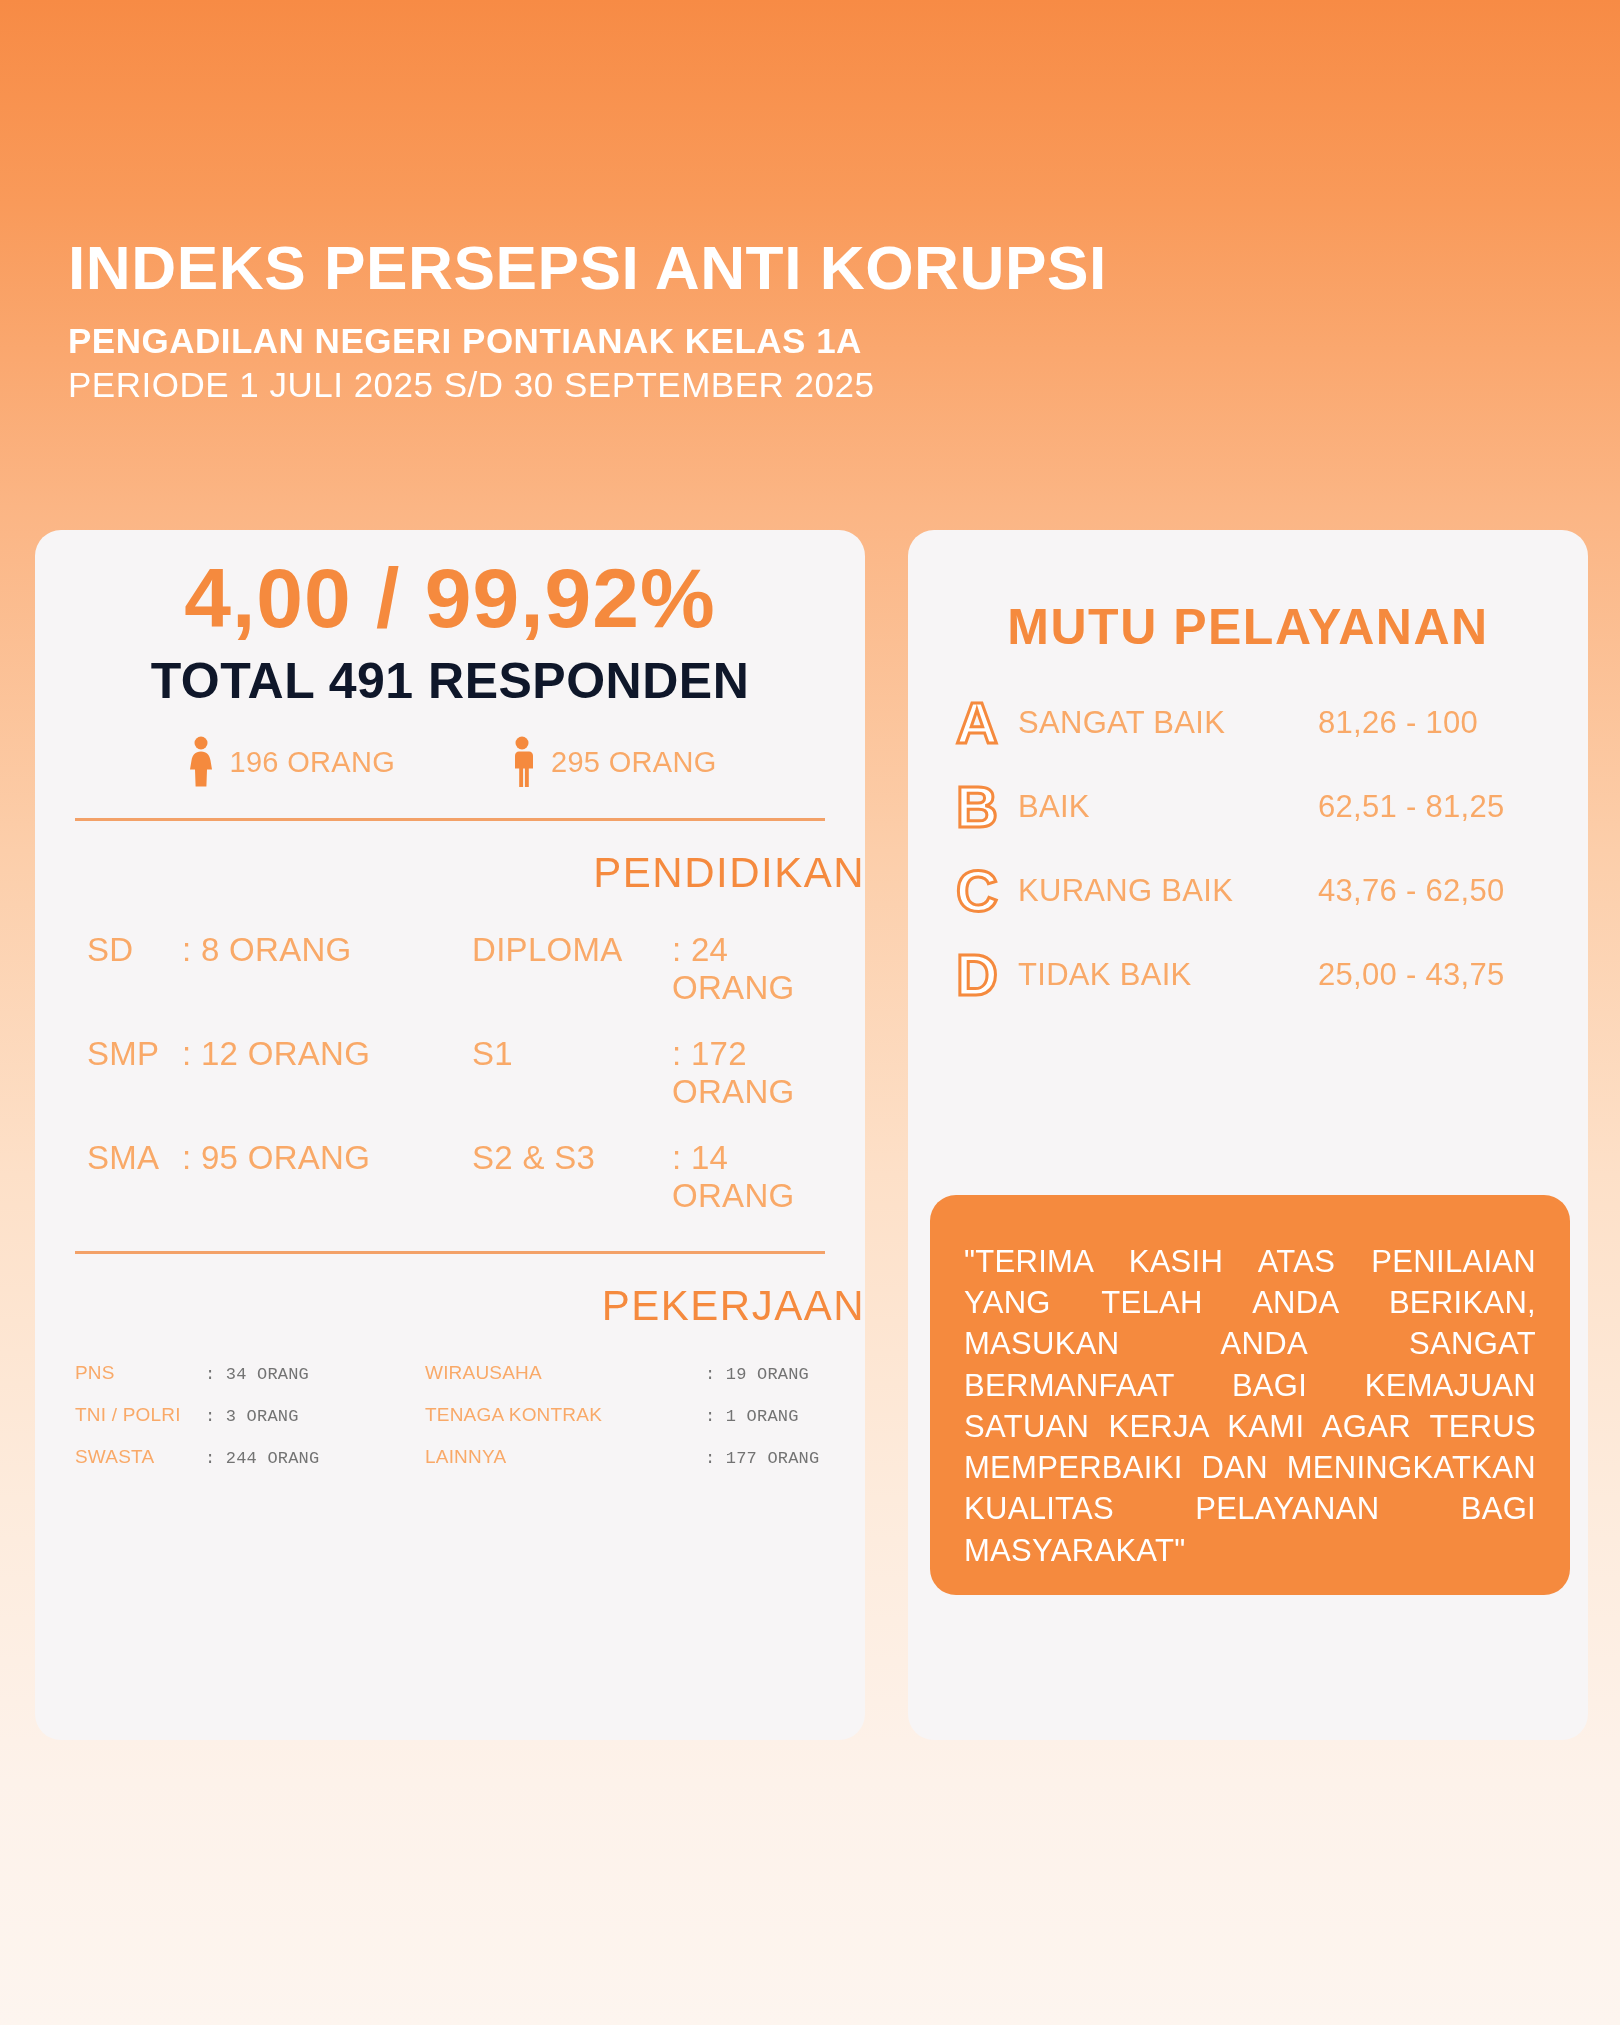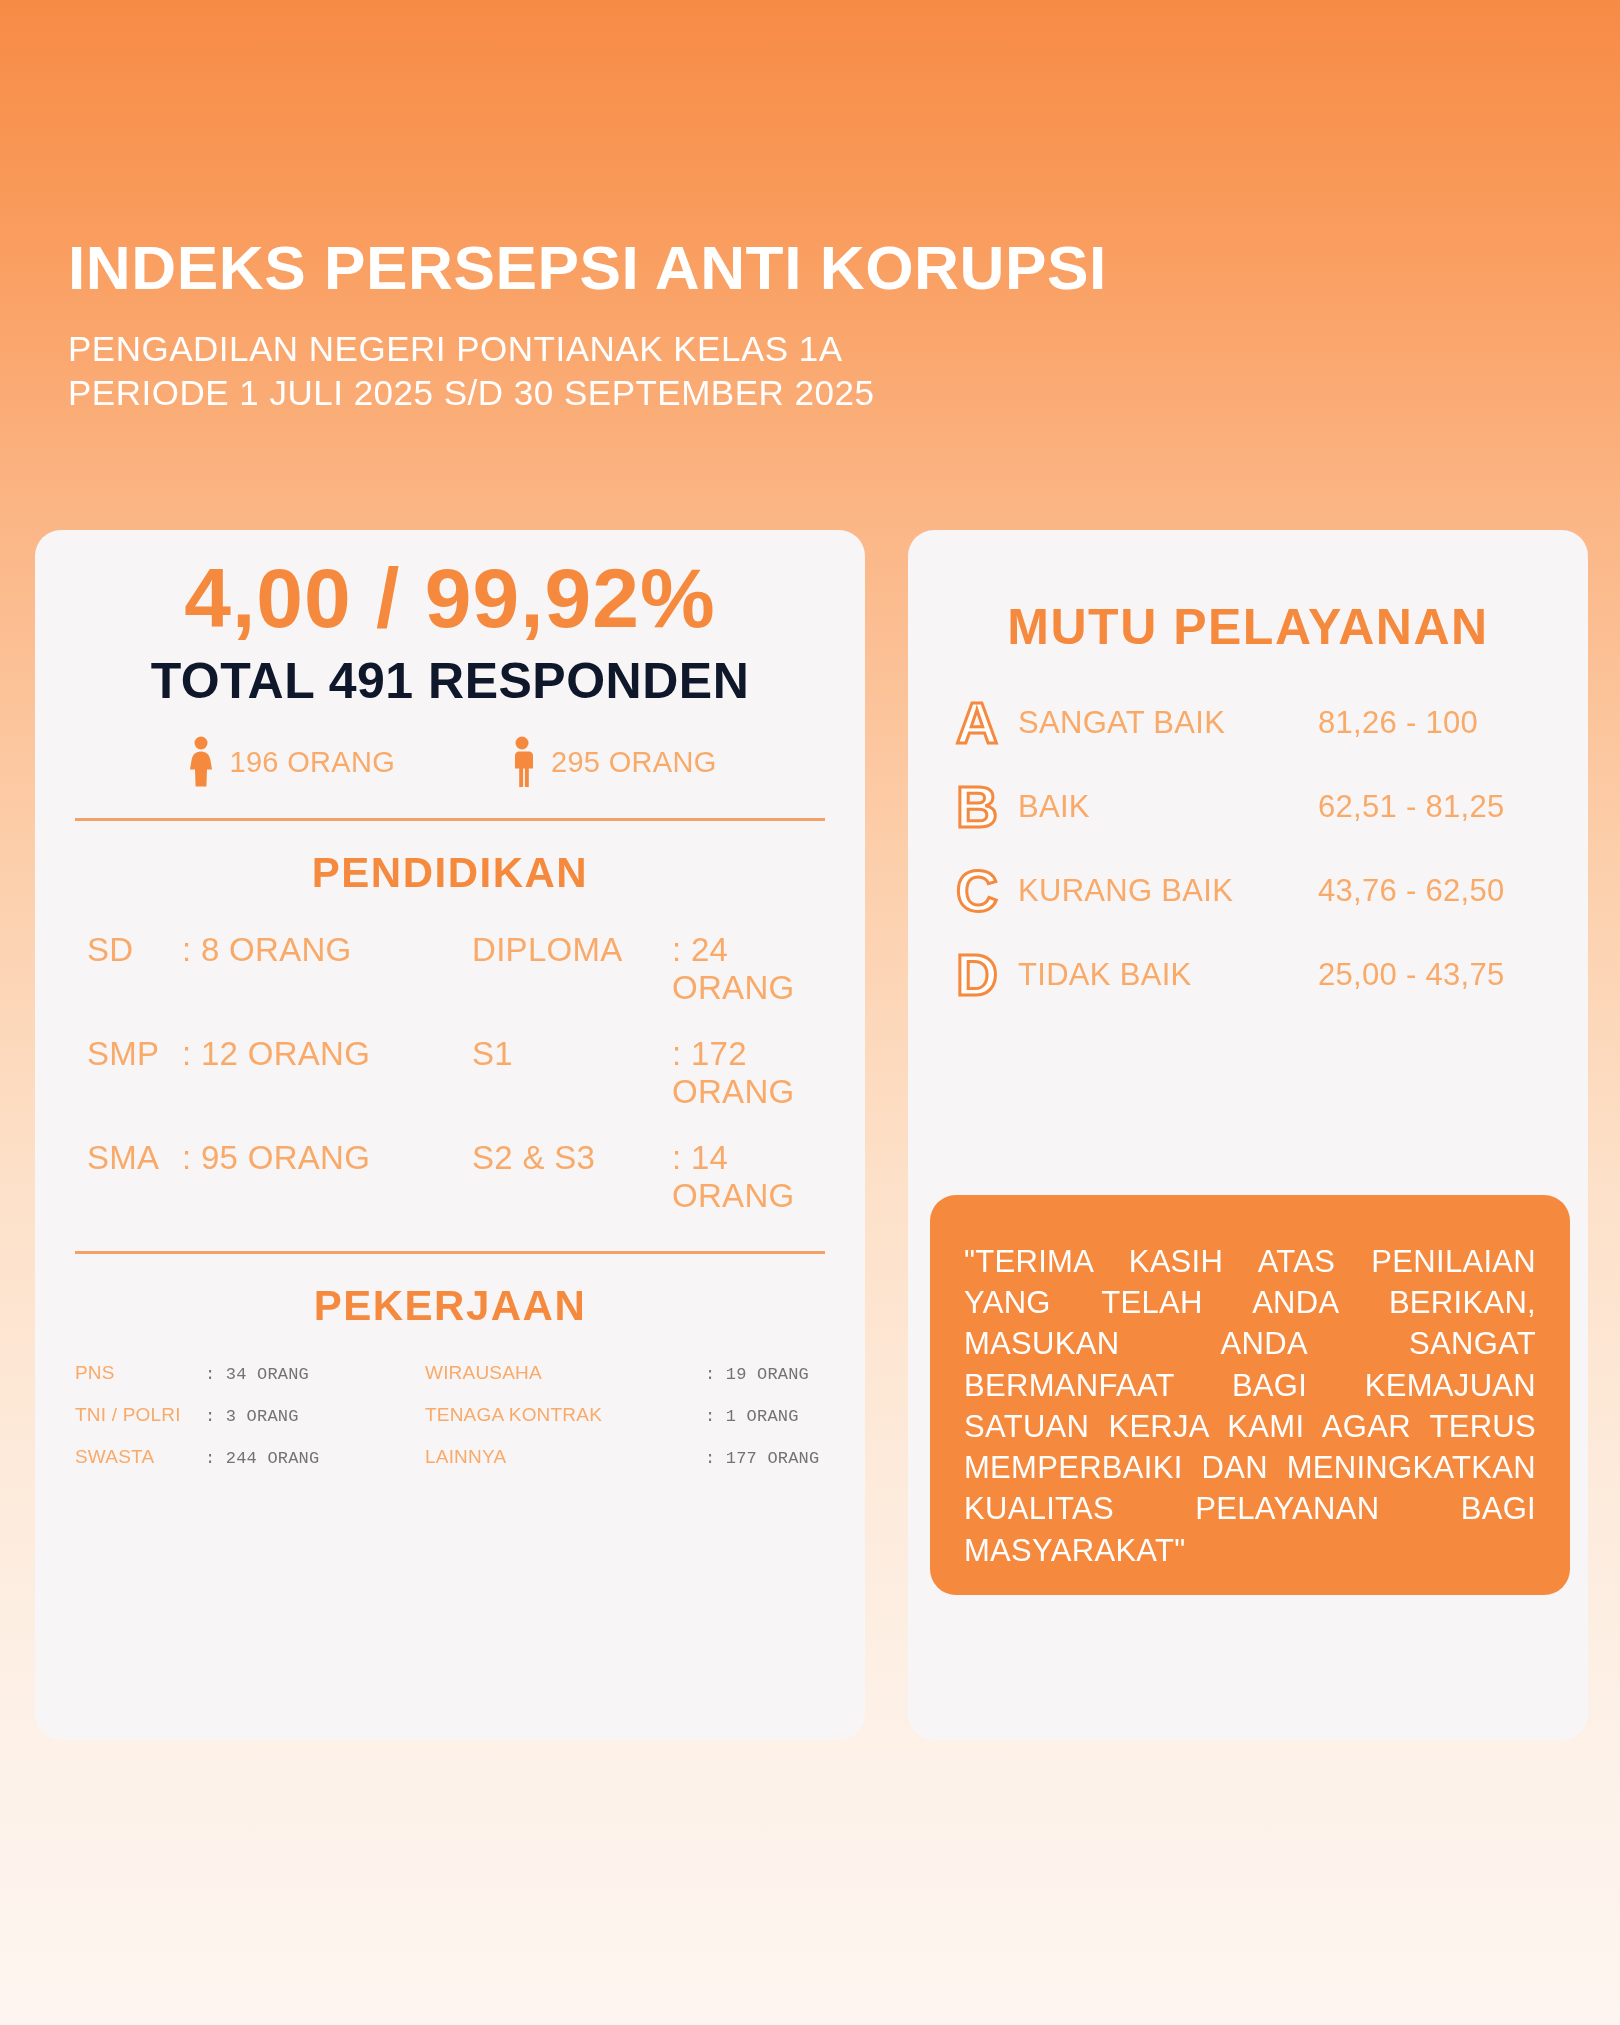--- a/index.html
+++ b/index.html
@@ -32,23 +32,23 @@
     font-weight: 700;
     letter-spacing: 0.5px;
     color: #FFFFFF;
     text-transform: uppercase;
     line-height: 1.0;
     font-stretch: condensed;
     transform: scaleX(1.02);
     transform-origin: left center;
   }
   .subtitle1 {
-    margin-top: 28px;
+    margin-top: 20px;
     font-size: 35px;
-    font-weight: 400;
+    font-weight: 700;
     color: #FFFFFF;
     letter-spacing: 0.5px;
     line-height: 1.25;
   }
   .subtitle2 {
     font-size: 35px;
     font-weight: 400;
     color: #FFFFFF;
     letter-spacing: 0.5px;
     line-height: 1.25;
@@ -111,23 +111,23 @@
     letter-spacing: 0.3px;
   }
   .divider {
     margin: 30px 40px 0 40px;
     height: 3px;
     background: #F3A168;
   }
 
   
   .section-title {
-    text-align: center;
+    text-align: right;
     font-size: 42px;
-    font-weight: 700;
+    font-weight: 400;
     color: #F58A3E;
     letter-spacing: 1.5px;
     margin-top: 28px;
   }
 
   
   .edu-grid {
     margin: 34px 52px 0 52px;
     display: grid;
     grid-template-columns: 95px 290px 200px auto;

